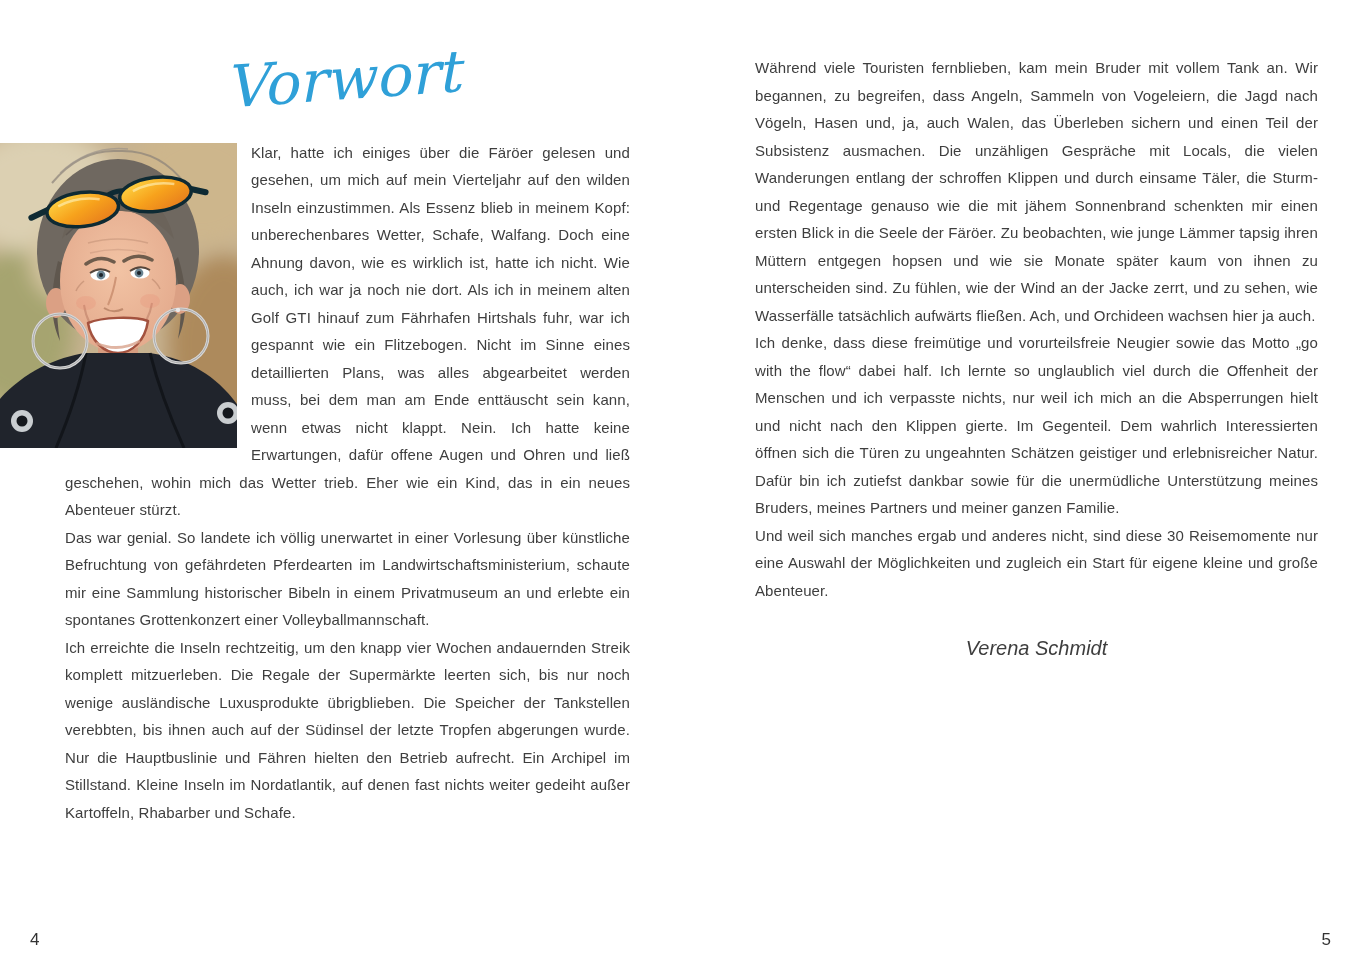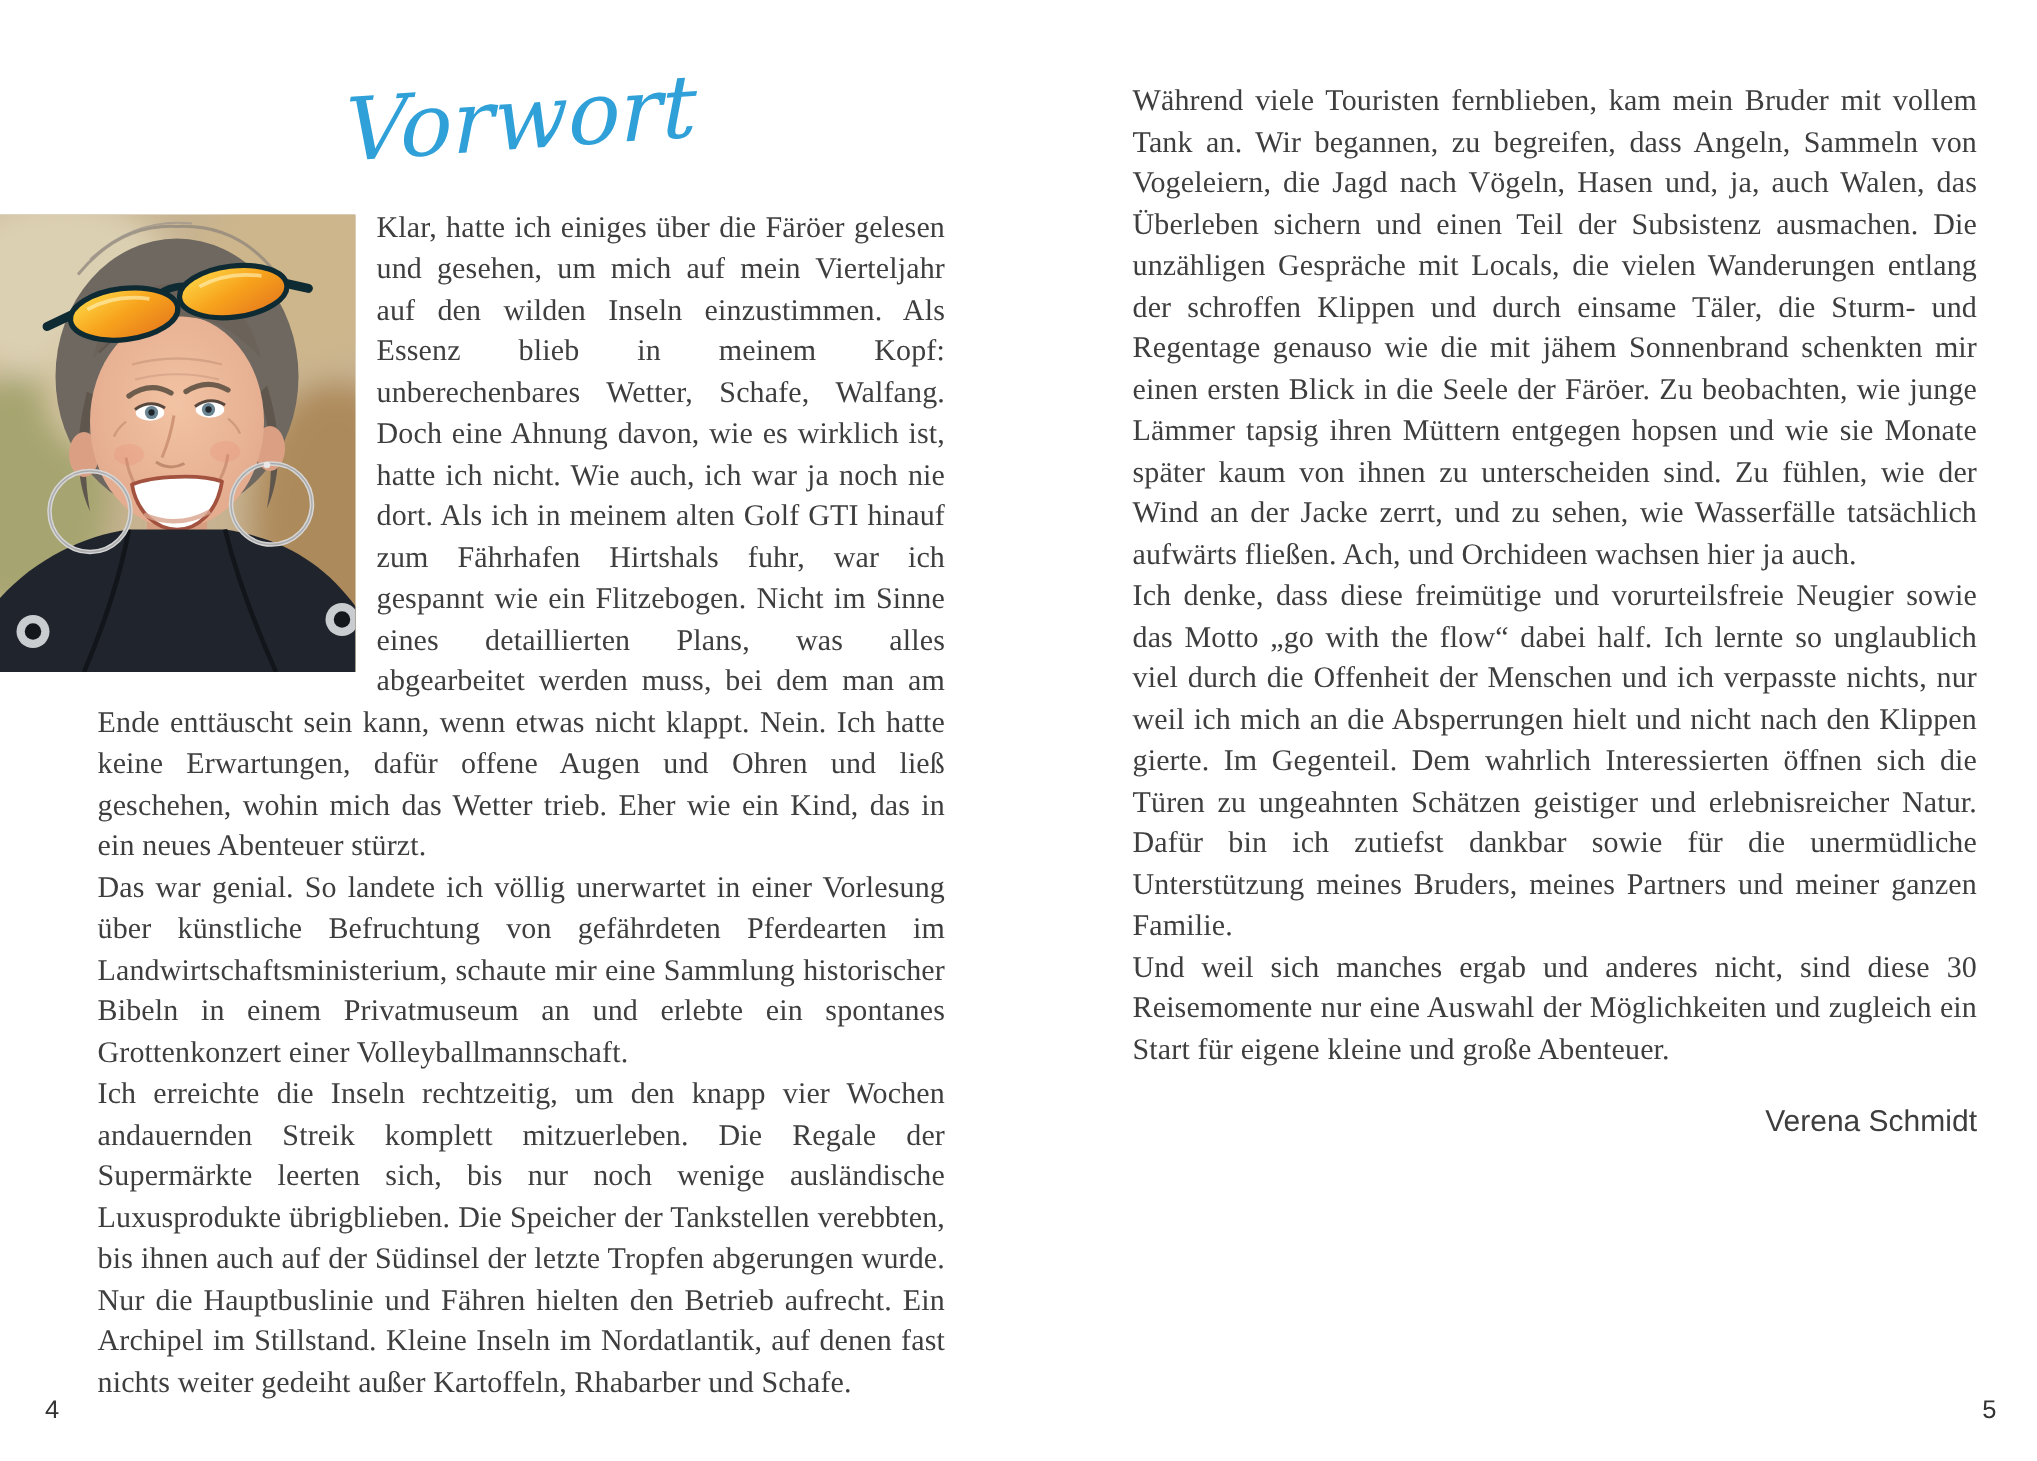--- a/index.html
+++ b/index.html
@@ -30,33 +30,33 @@
     width:237px;height:305px;
     margin:4px 14px 12px -65px;
     overflow:hidden;
     background:#c7b391;
   }
   .photo svg{display:block;width:100%;height:100%;}
 
   .body-copy p{
     margin:0;
     text-align:justify;
-    font-size:20px;
+    font-size:15px;
     line-height:27.5px;
     letter-spacing:0.1px;
     color:#3e3e3e;
     hyphens:auto;
-    font-family:Liberation Serif, serif;
     -webkit-hyphens:auto;
   }
   .body-copy p + p{}
 
   .signature{
-    margin-top:23px;
-    text-align:right;
+    margin-top:33px;
+    text-align:center;
+    font-style:italic;
     font-size:20px;
     color:#3e3e3e;
   }
 
   .page-num{
     position:absolute;bottom:24px;
     font-size:17px;color:#333333;
   }
   .page-num.left{left:30px;}
   .page-num.right{right:27px;}

